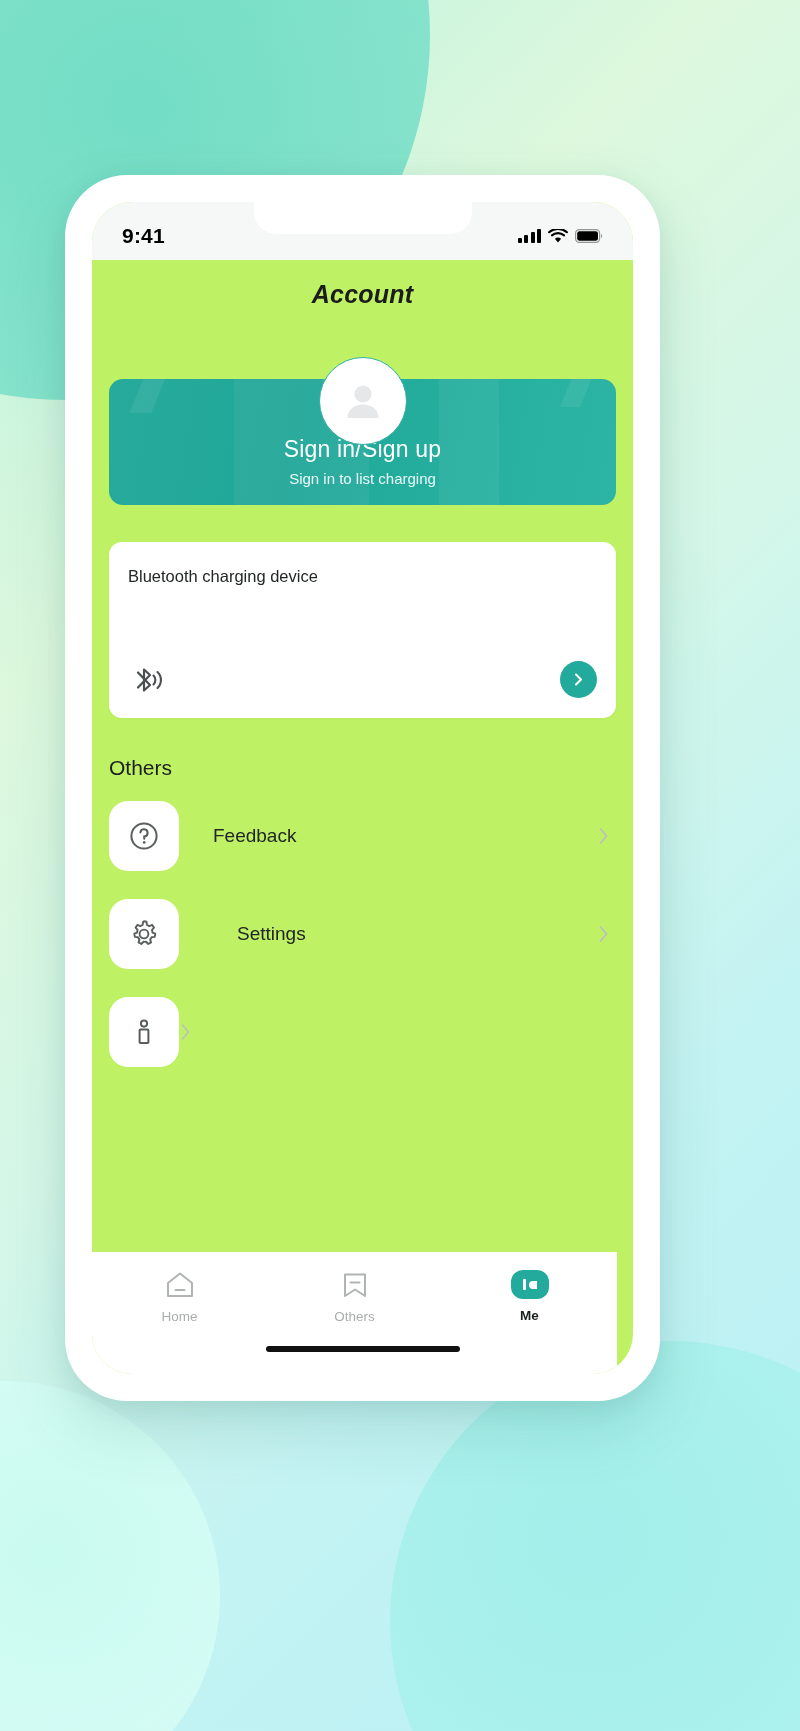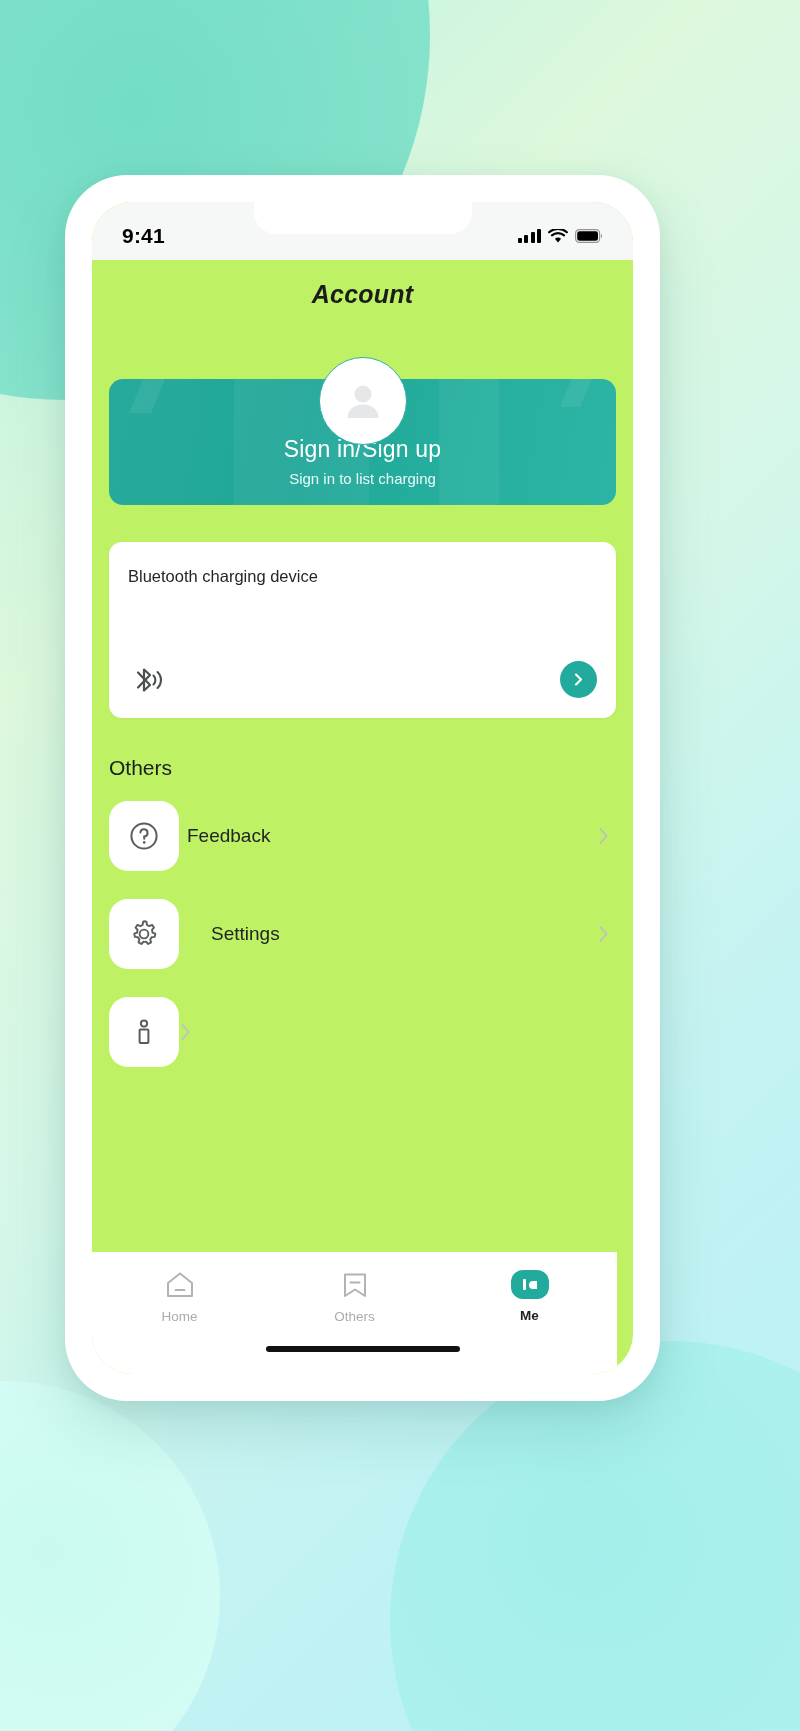--- a/index.html
+++ b/index.html
@@ -211,21 +211,21 @@
   }
   .list-icon-tile {
     width: 70px; height: 70px;
     background: #ffffff;
     border-radius: 19px;
     display: flex; align-items: center; justify-content: center;
     flex: 0 0 auto;
   }
   .list-label {
     flex: 1;
-    margin-left: 8px;
+    margin-left: 34px;
     font-size: 19px;
     color: #222525;
   }
   .list-chevron { margin-right: 6px; }
 
   
   #tab-bar {
     position: absolute;
     left: 0; right: 16px; bottom: 0;
     height: 122px;

